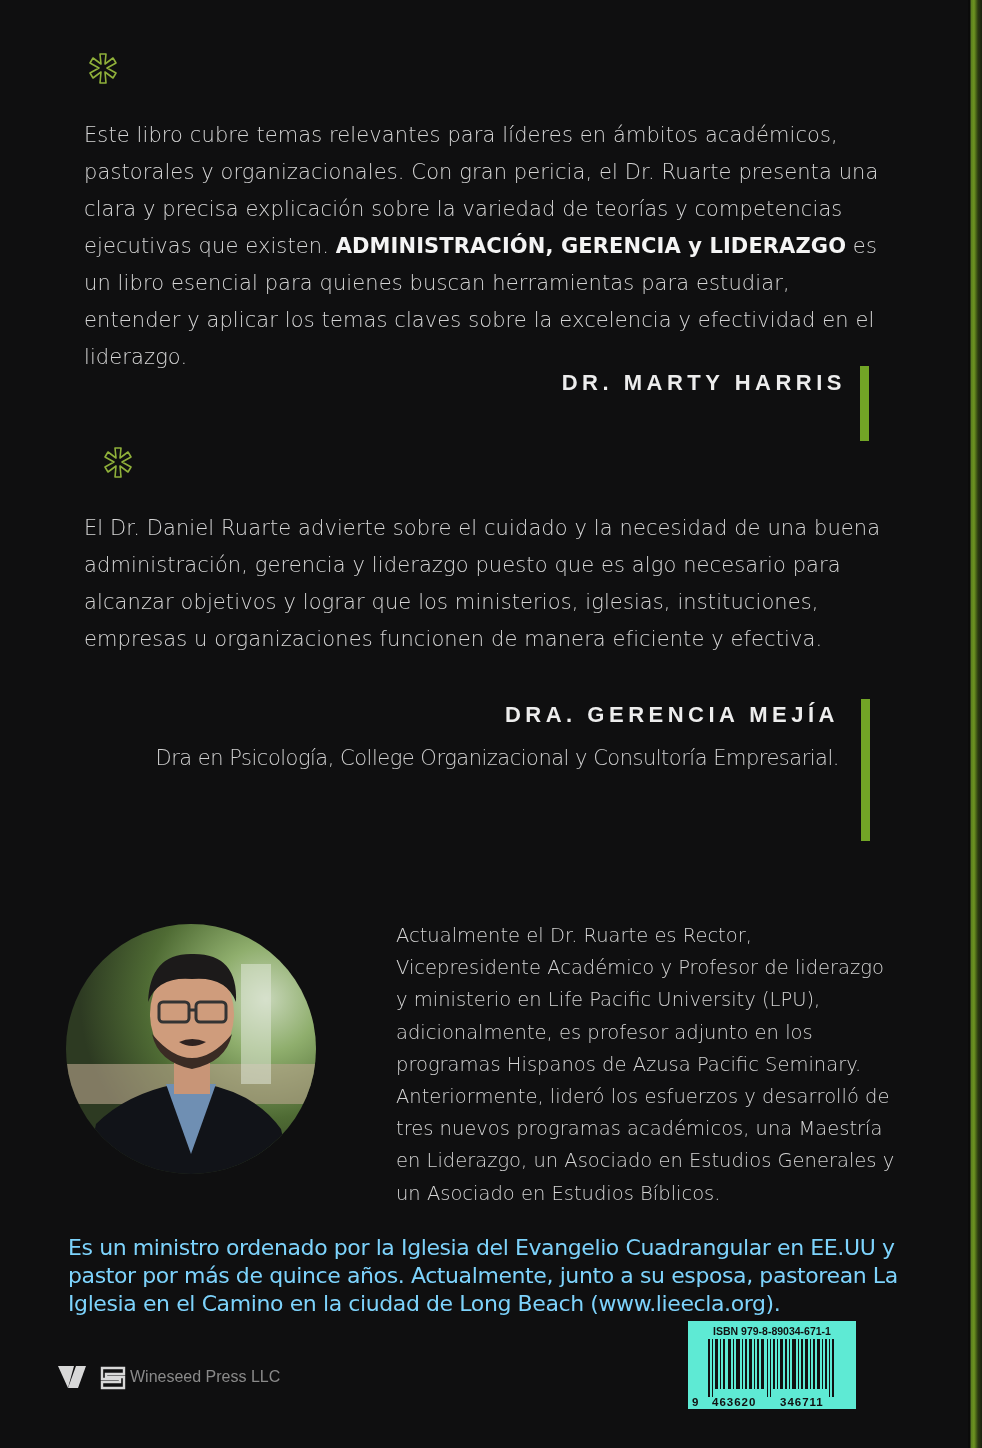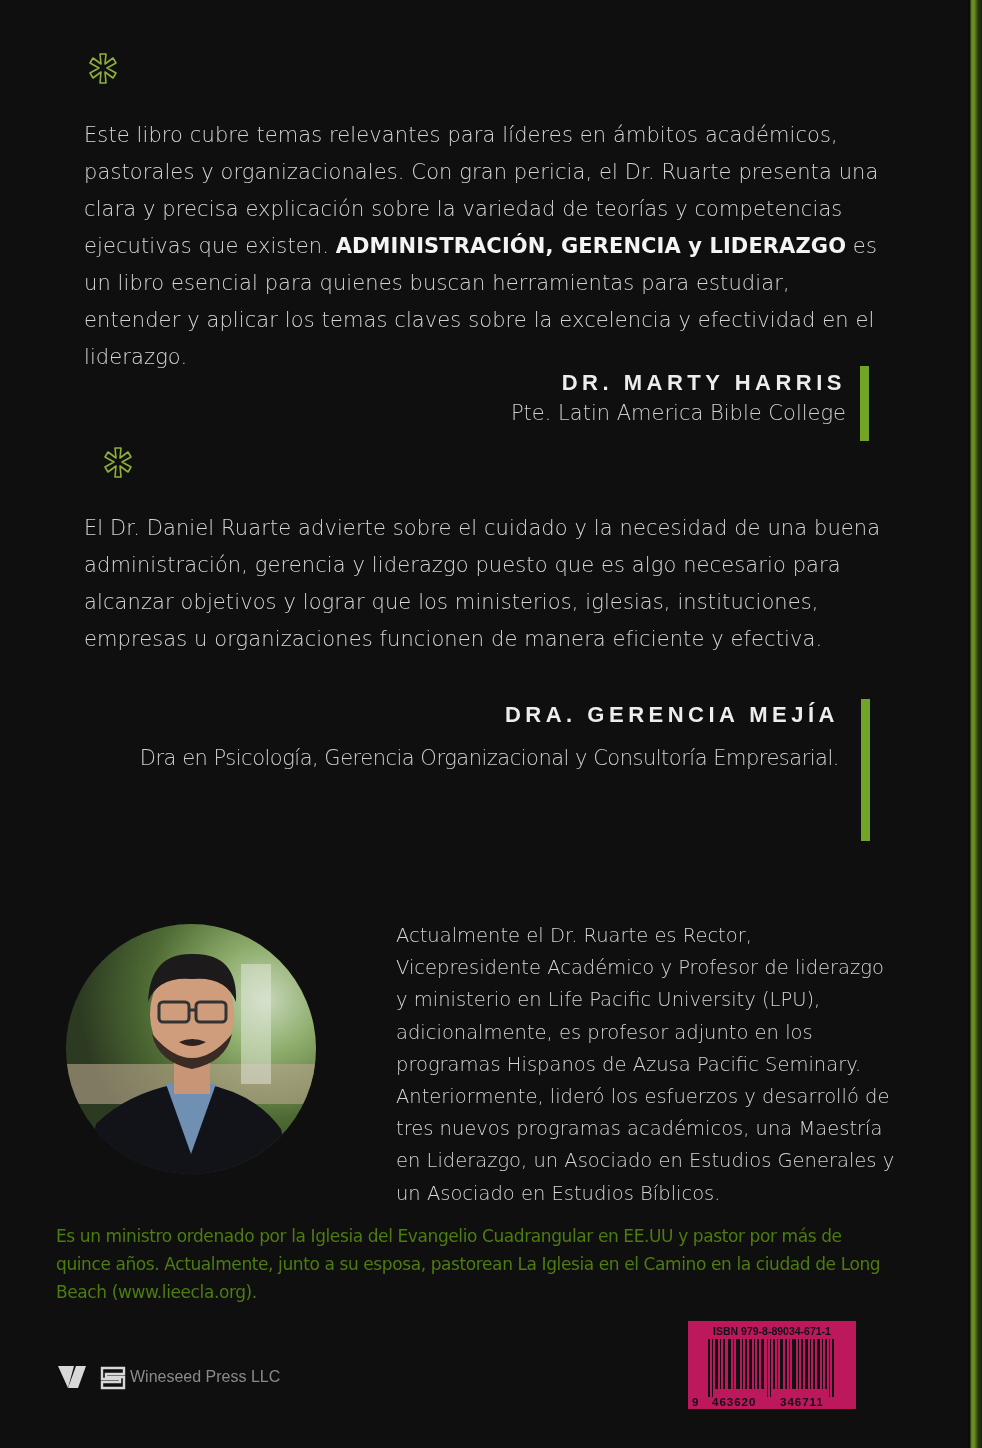--- a/index.html
+++ b/index.html
@@ -43,31 +43,31 @@
     position: absolute; left: 66px; top: 924px; width: 250px; height: 250px;
     border-radius: 50%; overflow: hidden;
     background: radial-gradient(circle at 80% 30%, #c7d6b8 0, #8fae6d 20%, #4f6b34 45%, #2d3a22 70%);
   }
   .bio {
     position: absolute; left: 380px; top: 904px; width: 500px;
     font-size: 19.5px; line-height: 32.2px; color: #d4d4d4; font-weight: 300; margin: 16px;
   }
   .bio2 {
     position: absolute; left: 52px; top: 1218px; width: 830px;
-    font-size: 17px; line-height: 28px; color: #4d7c0f; margin: 4px; letter-spacing: -0.4px;
+    font-size: 22px; line-height: 28px; color: #7dd3fc; margin: 16px; letter-spacing: -0.4px;
   }
   .publisher {
     position: absolute; left: 58px; top: 1364px; display: flex; align-items: center; gap: 0;
   }
   .publisher-name {
     font-family: "Liberation Sans", sans-serif; font-size: 16px; color: #8a8a8a;
   }
   .barcode {
     position: absolute; left: 688px; top: 1321px; width: 168px; height: 88px;
-    background: #be185d; color: #111;
+    background: #5eead4; color: #111;
   }
   .isbn-text {
     position: absolute; top: 4px; left: 0; width: 100%; text-align: center;
     font-family: "Liberation Sans", sans-serif; font-weight: bold; font-size: 10.5px;
   }
   .bars { position: absolute; left: 14px; top: 18px; width: 142px; height: 58px; }
   .bar-digits {
     position: absolute; bottom: 1px; left: 0; width: 100%;
     font-family: "Liberation Sans", sans-serif; font-weight: bold; font-size: 11.5px;
   }
@@ -81,37 +81,36 @@
 <svg class="asterisk" style="left:86px; top:52px;" viewBox="0 0 34 34">
   <g fill="none" stroke="#8fb03a" stroke-width="1.6" stroke-linejoin="round">
     <path d="M14 2 H20 L19 12 L27 6 L30 11 L21 16 L30 21 L27 26 L19 20 L20 31 H14 L15 20 L7 26 L4 21 L13 16 L4 11 L7 6 L15 12 Z"></path>
   </g>
 </svg>
 
 <p class="para" style="top:117px;"><span>Este libro cubre temas relevantes para líderes en ámbitos académicos, pastorales y organizacionales. Con gran pericia, el Dr. Ruarte presenta una clara y precisa explicación sobre la variedad de teorías y competencias ejecutivas que existen. </span><b>ADMINISTRACIÓN, GERENCIA y LIDERAZGO</b><span> es un libro esencial para quienes buscan herramientas para  estudiar, entender y aplicar los temas claves sobre la excelencia y efectividad en el liderazgo.</span></p>
 
 <div class="attrib" style="top:370px;">
   <div class="attrib-name">DR. MARTY HARRIS</div>
-  <div class="attrib-role" style="margin-top:5px;">Pte. Latin America Bible College</div>
 </div>
 <div class="attrib-bar" style="left:860px; top:366px; height:75px;"></div>
 
 <svg class="asterisk" style="left:101px; top:446px;" viewBox="0 0 34 34">
   <g fill="none" stroke="#8fb03a" stroke-width="1.6" stroke-linejoin="round">
     <path d="M14 2 H20 L19 12 L27 6 L30 11 L21 16 L30 21 L27 26 L19 20 L20 31 H14 L15 20 L7 26 L4 21 L13 16 L4 11 L7 6 L15 12 Z"></path>
   </g>
 </svg>
 
 <p class="para" style="top:510px; width:810px;">El Dr. Daniel Ruarte advierte sobre el cuidado y la necesidad de una buena administración, gerencia y liderazgo puesto que es algo necesario para alcanzar objetivos y lograr que los ministerios, iglesias, instituciones, empresas u organizaciones funcionen de manera eficiente y efectiva.</p>
 
 <div class="attrib" style="top:702px; right:143px;">
   <div class="attrib-name">DRA. GERENCIA MEJÍA</div>
 </div>
 <div class="attrib" style="top:744px; right:143px; line-height:28px; letter-spacing:-0.5px;">
-  <div class="attrib-role">Dra en Psicología, Gerencia Organizacional y Consultoría Empresarial.</div>
+  <div class="attrib-role">Dra en Psicología, College Organizacional y Consultoría Empresarial.</div>
 </div>
 <div class="attrib-bar" style="left:861px; top:699px; height:142px;"></div>
 
 <div class="photo">
   <svg width="250" height="250" viewBox="0 0 250 250">
     <rect x="0" y="140" width="250" height="40" fill="#b9a58e" opacity="0.6"></rect>
     <rect x="175" y="40" width="30" height="120" fill="#e6ece0" opacity="0.5"></rect>
     <path d="M20 250 L30 200 Q60 170 110 160 L140 160 Q190 170 215 205 L225 250 Z" fill="#111318"></path>
     <path d="M100 160 L125 230 L150 160 Z" fill="#6f8fb3"></path>
     <rect x="108" y="130" width="36" height="40" fill="#c89577"></rect>

